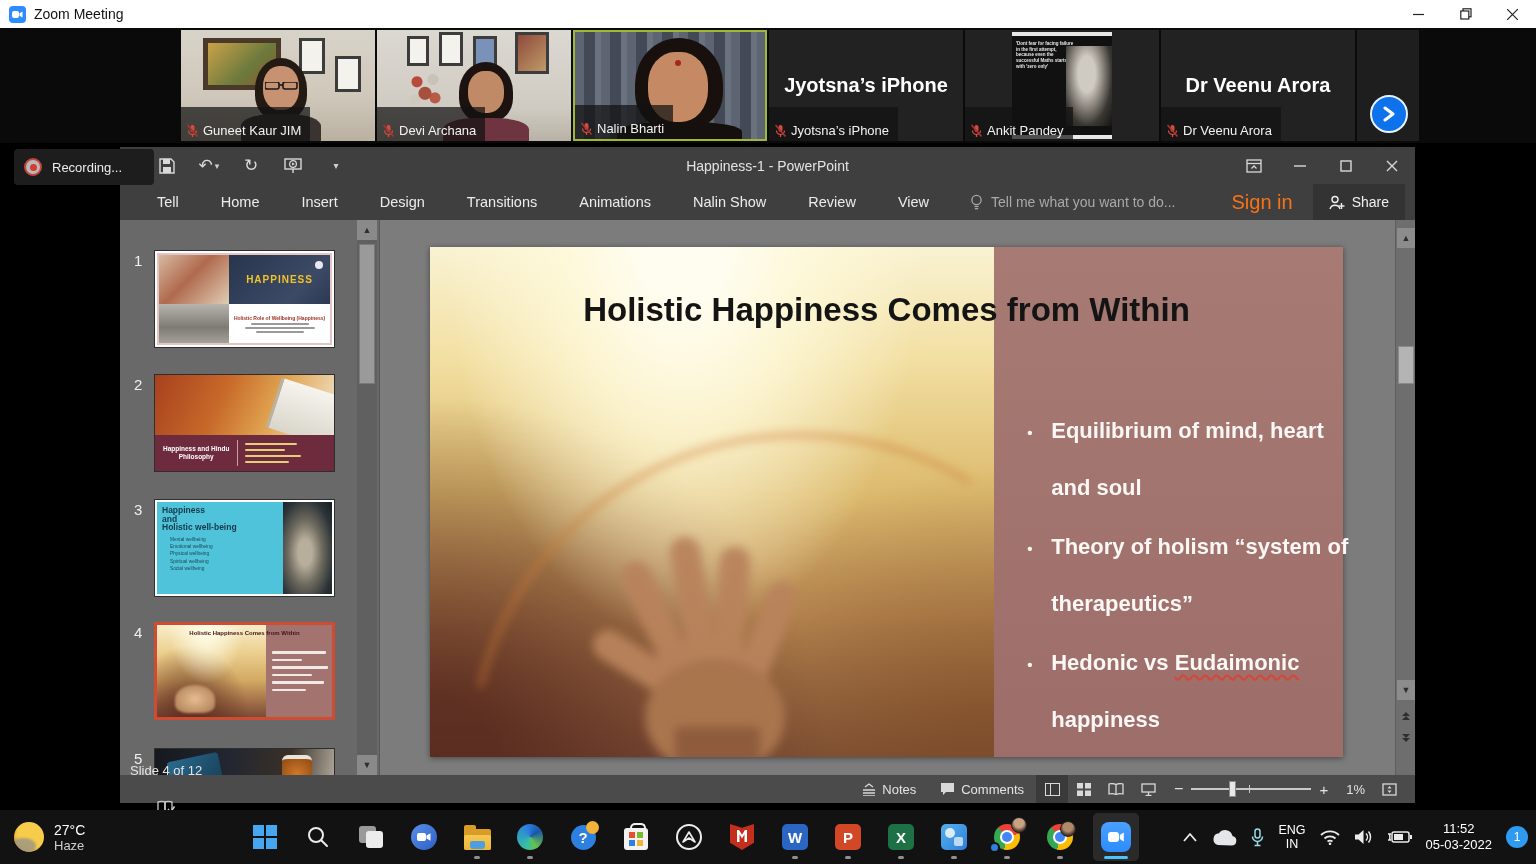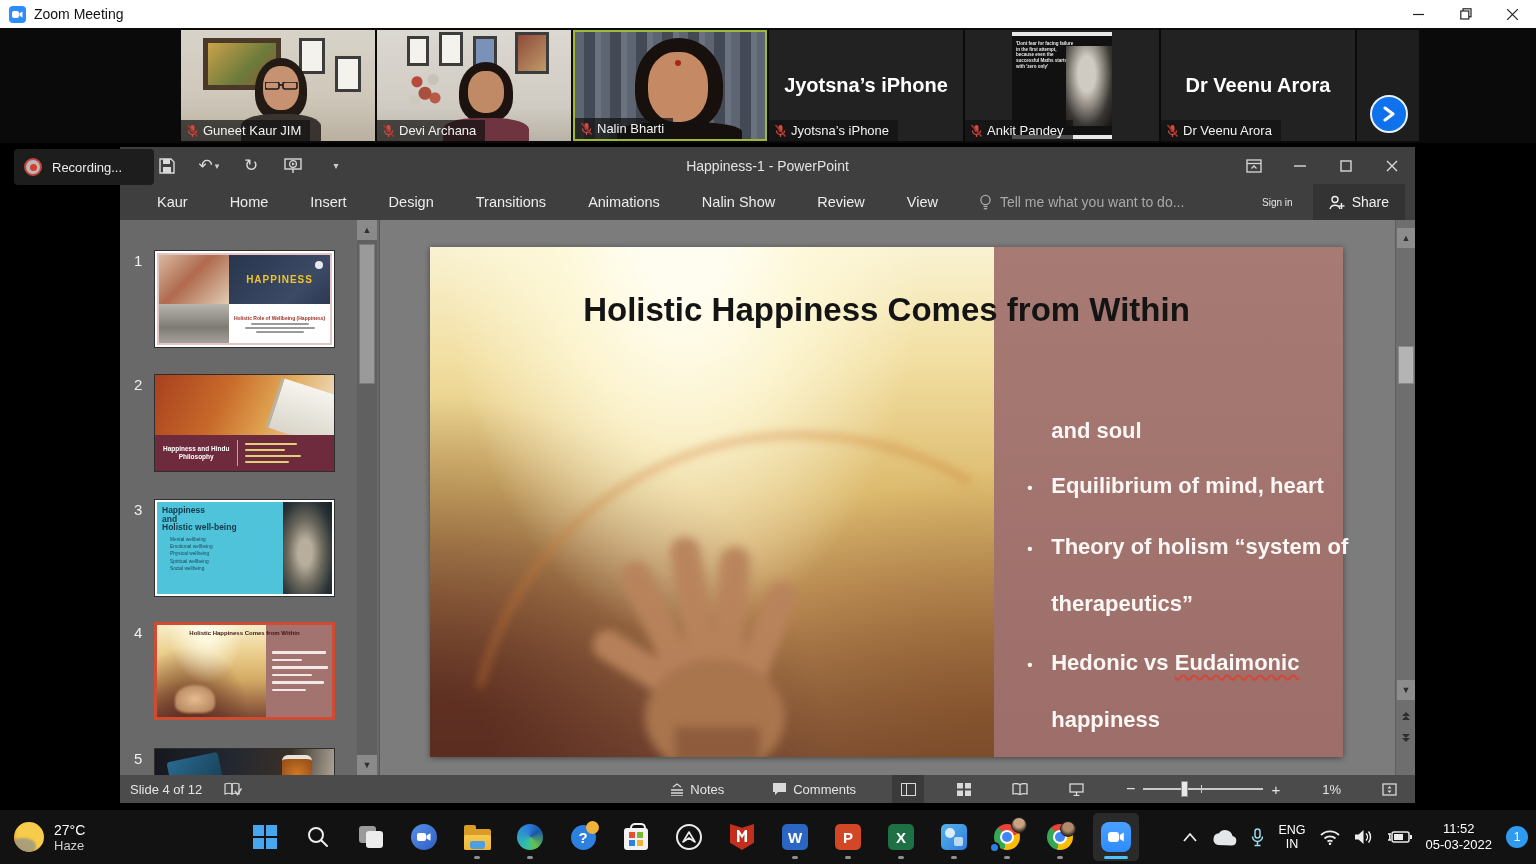--- a/index.html
+++ b/index.html
@@ -10,21 +10,21 @@
   .zoom-titlebar { position:absolute; left:0; top:0; width:1536px; height:28px; background:#fff; display:flex; align-items:center; z-index:60; }
   .zoom-logo { width:17px; height:17px; margin-left:9px; border-radius:4px; background:#2D8CFF; display:flex; align-items:center; justify-content:center; }
   .zoom-title-text { margin-left:8px; font-size:14px; color:#111; }
   .win-controls { position:absolute; right:0; top:0; height:28px; display:flex; }
   .win-btn { width:47px; height:28px; display:flex; align-items:center; justify-content:center; color:#222; }
 
   
   .video-strip { position:absolute; left:0; top:28px; width:1536px; height:115px; background:#0a0a0a; z-index:55; }
   .tile { position:absolute; top:2px; width:194px; height:111px; background:#222; overflow:hidden; }
   .tile.active-speaker { border:2px solid #9fb838; }
-  .name-tag { position:absolute; left:0; bottom:0; display:flex; align-items:center; background:rgba(18,18,18,.72); padding:3px 9px 3px 5px; gap:4px; }
+  .name-tag { position:absolute; left:0; bottom:0; display:flex; align-items:center; background:rgba(18,18,18,.72); padding:16px 9px 3px 5px; gap:4px; }
   .name-tag span { color:#f2f2f2; font-size:13px; white-space:nowrap; }
   .center-name { position:absolute; left:0; top:0; width:100%; height:100%; display:flex; align-items:center; justify-content:center; color:#fff; font-size:20px; font-weight:bold; }
   .next-btn { position:absolute; left:1370px; top:67px; width:38px; height:38px; border-radius:50%; background:#0e72ed; border:2px solid #e8f1ff; display:flex; align-items:center; justify-content:center; }
   .strip-filler { position:absolute; left:1357px; top:2px; width:62px; height:111px; background:#1e1e1e; }
 
   
   .wall-a { position:absolute; inset:0; background:linear-gradient(180deg,#d8d3c9 0%,#cfc8ba 60%,#b9b0a0 100%); }
   .painting { position:absolute; left:22px; top:8px; width:78px; height:52px; background:linear-gradient(135deg,#caa24a,#6c7a3c 60%,#8a5a2e); border:5px solid #4a3828; }
   .cert { position:absolute; background:#f4f2ec; border:3px solid #3c3c3c; }
   .person { position:absolute; }
@@ -58,21 +58,21 @@
   .glyph { font-size:17px; line-height:1; color:#d9d9d9; }
   .ppt-title { position:absolute; left:0; width:100%; text-align:center; font-size:14px; color:#e3e3e3; pointer-events:none; }
   .ppt-controls { position:absolute; right:0; top:0; height:37px; display:flex; }
   .ppt-cbtn { width:46px; height:37px; display:flex; align-items:center; justify-content:center; color:#d9d9d9; }
 
   .ppt-menubar { height:36px; display:flex; align-items:center; position:relative; }
   .menu-tab { padding:0 21px; font-size:14.5px; color:#ececec; height:36px; display:flex; align-items:center; }
   .menu-tab:first-child { margin-left:16px; }
   .tellme { display:flex; align-items:center; gap:8px; margin-left:20px; color:#a9a9a9; font-size:14px; }
   .menu-right { position:absolute; right:10px; top:0; height:36px; display:flex; align-items:center; gap:10px; }
-  .signin { color:#e5e5e5; font-size:10px; padding:0 10px; }
+  .signin { color:#f97316; font-size:20px; padding:0 10px; }
   .share-btn { display:flex; align-items:center; gap:7px; color:#f0f0f0; font-size:14px; background:rgba(0,0,0,.18); height:36px; padding:0 16px; }
 
   .ppt-body { position:relative; height:555px; display:flex; background:#7c7c7c; }
 
   
   .thumb-panel { position:relative; width:260px; height:555px; background:#696969; border-right:1px solid #585858; overflow:hidden; flex:none; }
   .thumb-row { position:absolute; left:14px; display:flex; }
   .thumb-num { width:20px; font-size:15px; color:#f0f0f0; padding-top:2px; }
   .thumb-box { width:181px; height:98px; background:#fff; border:1px solid #2e2e2e; position:relative; overflow:hidden; }
   .thumb-box.selected { border:3px solid #cf4b32; }
@@ -138,22 +138,22 @@
   .bullet .marker { display:inline-block; width:24px; margin-left:-24px; font-size:15px; }
   .bullet span.bl { display:block; white-space:nowrap; }
   .wavy { text-decoration:underline; text-decoration-style:wavy; text-decoration-color:#cf4a3a; text-underline-offset:4px; }
 
   .v-scroll { position:absolute; right:0; top:0; width:20px; height:100%; background:#6e6e6e; border-left:1px solid #5e5e5e; }
   .v-btn { position:absolute; left:1px; width:18px; height:20px; background:#8c8c8c; color:#2e2e2e; font-size:9px; display:flex; align-items:center; justify-content:center; }
   .v-track-thumb { position:absolute; left:2px; top:126px; width:16px; height:38px; background:#b4b4b4; border:1px solid #8a8a8a; }
 
   
   .ppt-statusbar { height:28px; background:#4b4b4b; display:flex; align-items:center; color:#e4e4e4; font-size:13px; position:relative; }
-  .sb-left { display:flex; align-items:center; gap:22px; margin-left:10px; }
-  .sb-right { position:absolute; right:10px; display:flex; align-items:center; height:100%;gap:24px; }
+  .sb-left { display:flex; align-items:center; gap:22px; margin-left:10px;flex-direction:column; }
+  .sb-right { position:absolute; right:10px; display:flex; align-items:center; height:100%; }
   .sb-item { display:flex; align-items:center; gap:6px; padding:0 12px; height:100%; }
   .sb-viewbtn { width:32px; height:100%; display:flex; align-items:center; justify-content:center; }
   .sb-viewbtn.active { background:#3a3a3a; }
   .zoom-slider { display:flex; align-items:center; gap:8px; padding:0 10px; }
   .slider-track { position:relative; width:120px; height:2px; background:#c9c9c9; }
   .slider-tick { position:absolute; left:58px; top:-3px; width:1px; height:8px; background:#c9c9c9; }
   .slider-thumb { position:absolute; left:38px; top:-7px; width:7px; height:16px; background:#e8e8e8; border:1px solid #8a8a8a; }
 
   
   .taskbar { position:absolute; left:0; bottom:0; width:1536px; height:54px; background:#121212; z-index:70; }
@@ -411,21 +411,21 @@
         </div>
       <div class="ppt-cbtn">
           <svg width="12" height="12">
             <path d="M1 1 L11 11 M11 1 L1 11" stroke="#d9d9d9" stroke-width="1.4"></path>
           </svg>
         </div>
     </div>
   </div>
 
   <div class="ppt-menubar">
-    <div class="menu-tab">Kaur</div>
+    <div class="menu-tab">Tell</div>
     <div class="menu-tab">Home</div>
     <div class="menu-tab">Insert</div>
     <div class="menu-tab">Design</div>
     <div class="menu-tab">Transitions</div>
     <div class="menu-tab">Animations</div>
     <div class="menu-tab">Nalin Show</div>
     <div class="menu-tab">Review</div>
     <div class="menu-tab">View</div>
     <div class="tellme">
       <svg width="13" height="17" viewBox="0 0 13 17">
@@ -566,22 +566,22 @@
               <line x1="310" y1="455" x2="352" y2="350"></line>
             </g>
             <ellipse cx="285" cy="470" rx="70" ry="58" fill="#a9744e" filter="url(#blurf)"></ellipse>
             <rect x="245" y="480" width="85" height="60" fill="#8e5c3e" filter="url(#blurf)"></rect>
           </svg>
         </div>
         <div class="slide-panel"></div>
         <div class="slide-title">Holistic Happiness Comes from Within</div>
         <div class="bullets">
           <div class="bullet">
+            <span class="bl"><span class="marker">•</span><span>Equilibrium of mind, heart</span></span>
             <span class="bl">and soul</span>
-            <span class="bl"><span class="marker">•</span><span>Equilibrium of mind, heart</span></span>
           </div>
           <div class="bullet">
             <span class="bl"><span class="marker">•</span><span>Theory of holism “system of</span></span>
             <span class="bl">therapeutics”</span>
           </div>
           <div class="bullet">
             <span class="bl"><span class="marker">•</span><span>Hedonic vs </span><span class="wavy">Eudaimonic</span></span>
             <span class="bl">happiness</span>
           </div>
         </div>

